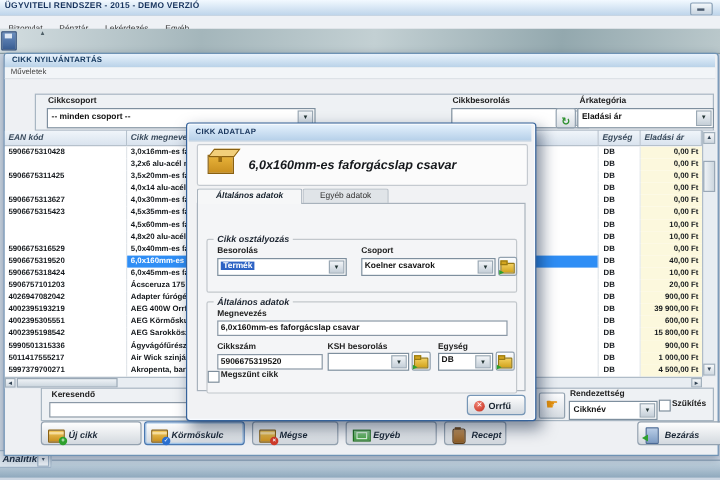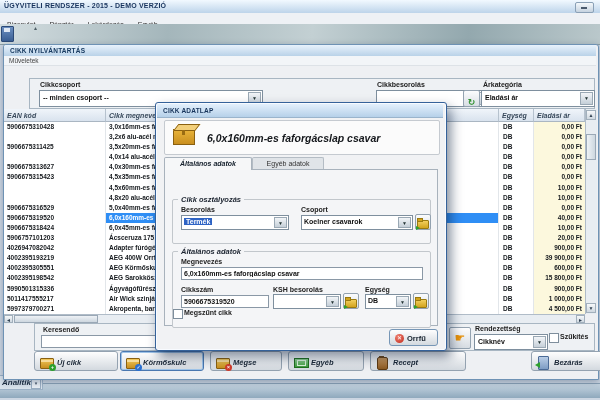--- a/index.html
+++ b/index.html
@@ -350,21 +350,21 @@
     <div class="abs abtn" style="left:206px;width:72px;">
       <div class="boxicon">
           <div class="badge b-red">×</div>
         </div>
       <span class="albl">Mégse</span>
     </div>
     <div class="abs abtn" style="left:284px;width:76px;">
       <div class="moneyicon"></div>
       <span class="albl">Egyéb</span>
     </div>
-    <div class="abs abtn" style="left:366px;width:96px;">
+    <div class="abs abtn" style="left:366px;width:52px;">
       <div class="jaricon"></div>
       <span class="albl">Recept</span>
     </div>
     <div class="abs abtn" style="left:527px;width:80px;">
       <div class="dooricon"></div>
       <span class="albl">Bezárás</span>
     </div>
   </div>
 
   <div class="abs dialog">

